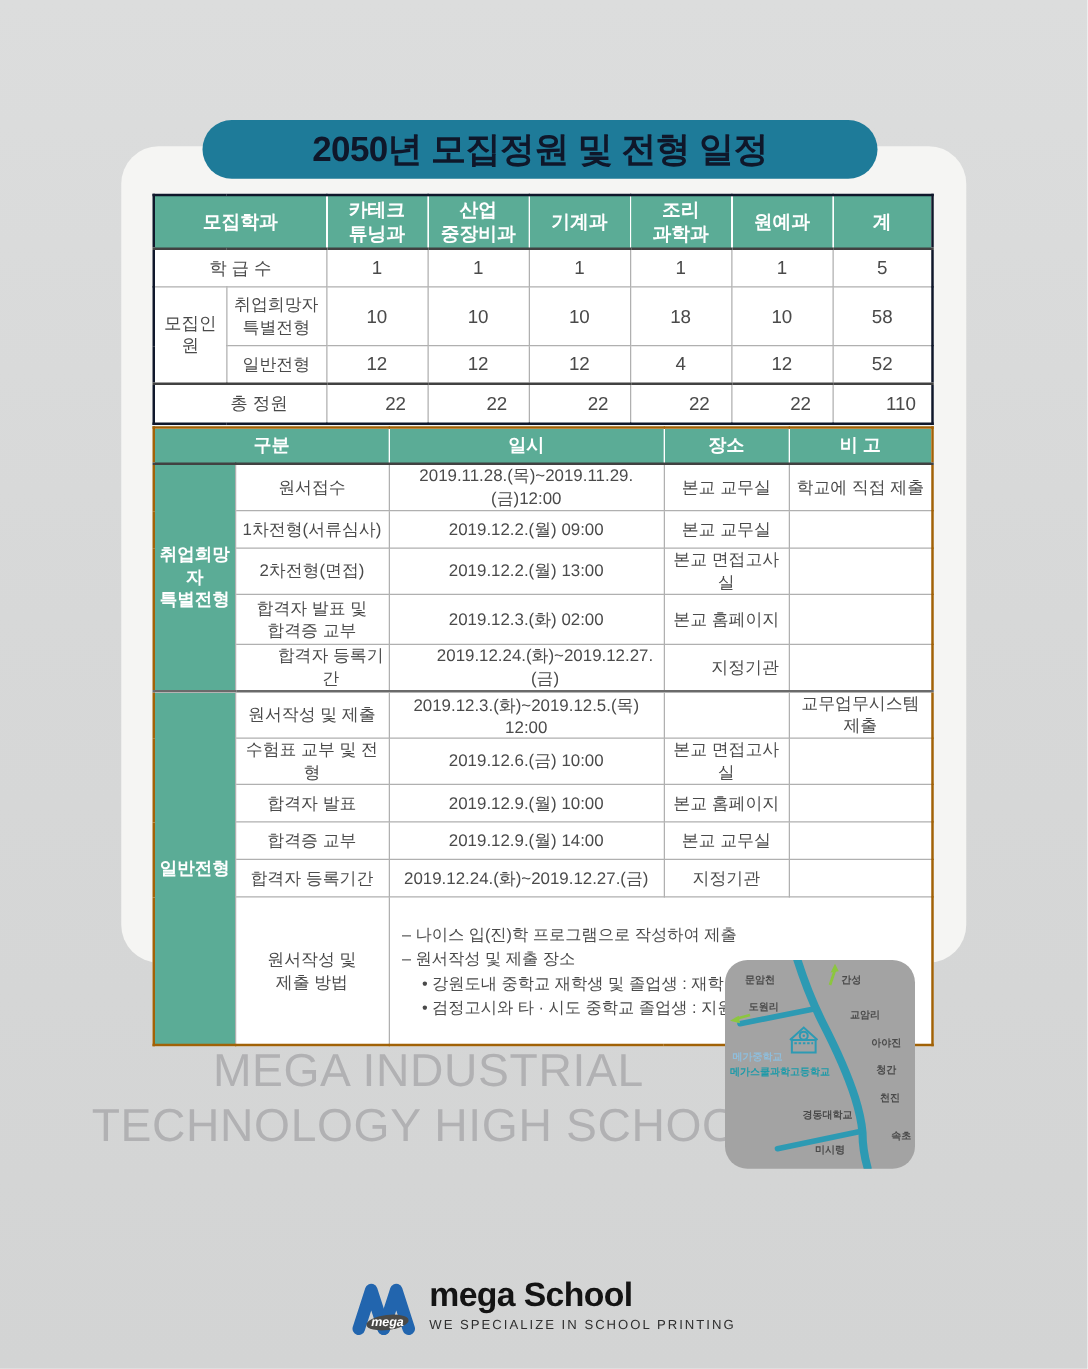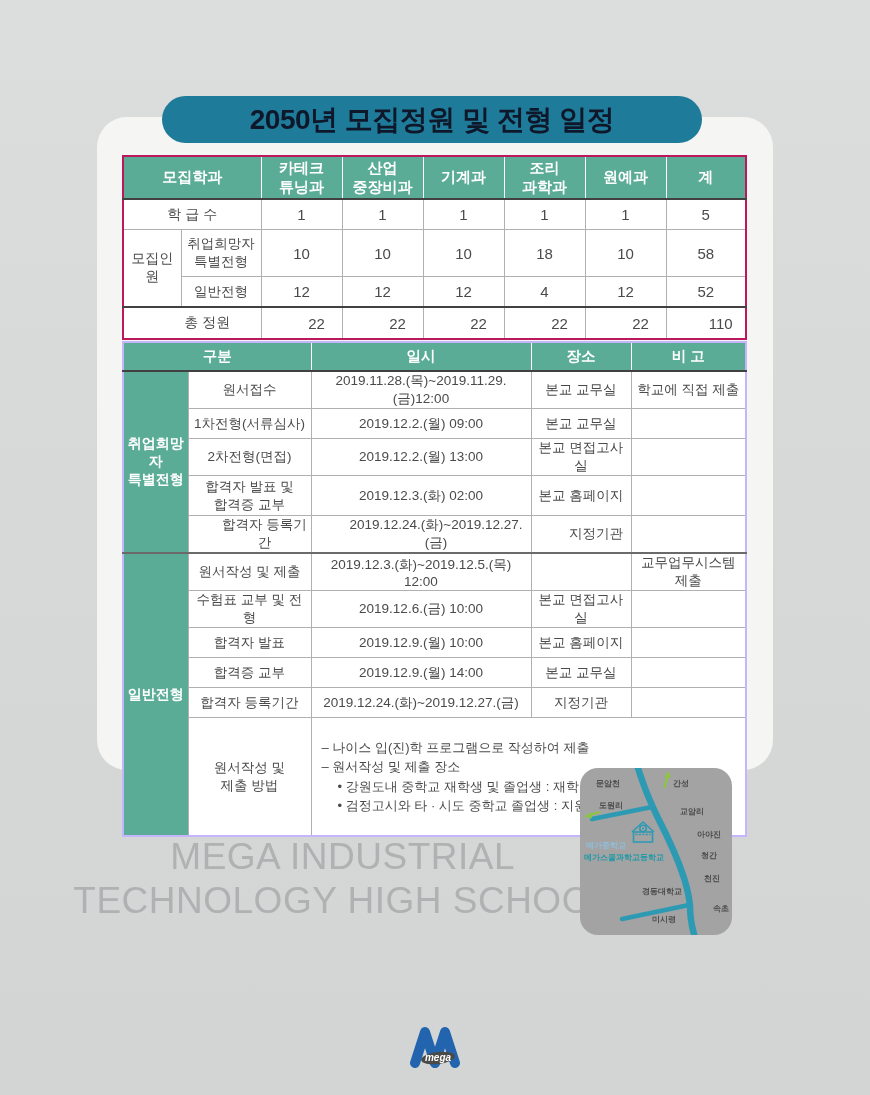--- a/index.html
+++ b/index.html
@@ -13,22 +13,22 @@
     background:#f5f5f3;border-radius:30px;
   }
   .banner{
     position:absolute;left:162px;top:96px;width:540px;height:47px;
     background:#1e7b99;border-radius:24px;color:#0f172a;
     font-size:28px;font-weight:bold;display:flex;align-items:center;justify-content:center;
     letter-spacing:-0.5px;
   }
   table{border-collapse:collapse;table-layout:fixed;position:absolute;background:#ffffff;}
   td,th{padding:0 2px;text-align:center;vertical-align:middle;overflow:hidden;}
-  .t1{left:122px;top:155px;width:623px;border:2px solid #be185d;font-size:15px;}
-  .t2{left:122px;top:341px;width:623px;border:2px solid #c4b5fd;font-size:13.5px;}
+  .t1{left:122px;top:155px;width:623px;border:2px solid #0f172a;font-size:15px;}
+  .t2{left:122px;top:341px;width:623px;border:2px solid #a16207;font-size:13.5px;}
   th{background:#5bac96;color:#ffffff;font-weight:bold;
      border-left:1px solid rgba(255,255,255,.55);border-right:1px solid rgba(255,255,255,.55);}
   .t1 th{height:41px;font-size:15px;}
   .t2 th{height:27px;font-size:14.5px;}
   .t1 tr.bd td,.t2 tr.bd td{border-top:2px solid #414141;}
   td{border:1px solid #b0b0b0;color:#4a4a4a;}
   tr.headrow th{border-bottom:2px solid #414141;}
   .pre{white-space:pre-line;}
   .grp{background:#5bac96;color:#ffffff;font-weight:bold;font-size:14px;border:1px solid #5bac96;border-right:1px solid #b0b0b0;}
   .gsep td{border-top:2px solid #6a6a6a;}
@@ -262,13 +262,17 @@
   </svg>
 </div>
 
 <div class="footer">
   <svg width="52" height="46" viewBox="0 0 52 46">
     <path d="M6,41 L16,10 L26,41" stroke="#2265ae" stroke-width="10" fill="none" stroke-linejoin="round" stroke-linecap="round"></path>
     <path d="M26,41 L36,10 L46,41" stroke="#2265ae" stroke-width="10" fill="none" stroke-linejoin="round" stroke-linecap="round"></path>
     <ellipse cx="29" cy="36" rx="17" ry="6" fill="#4a4a48" transform="rotate(-7 29 36)"></ellipse>
     <text x="29" y="39" text-anchor="middle" font-size="10" font-style="italic" font-weight="bold" fill="#ffffff">mega</text>
   </svg>
+  <div>
+    <div class="brand-name">mega School</div>
+    <div class="brand-tag">WE SPECIALIZE IN SCHOOL PRINTING</div>
+  </div>
 </div>
 
 </body></html>

